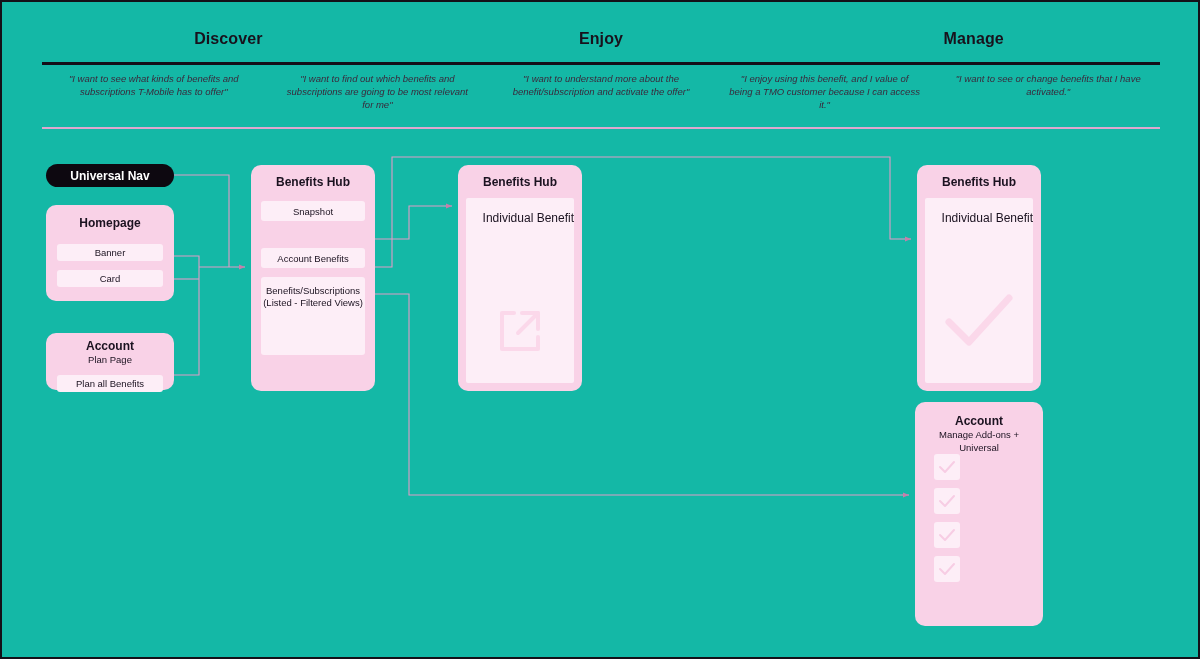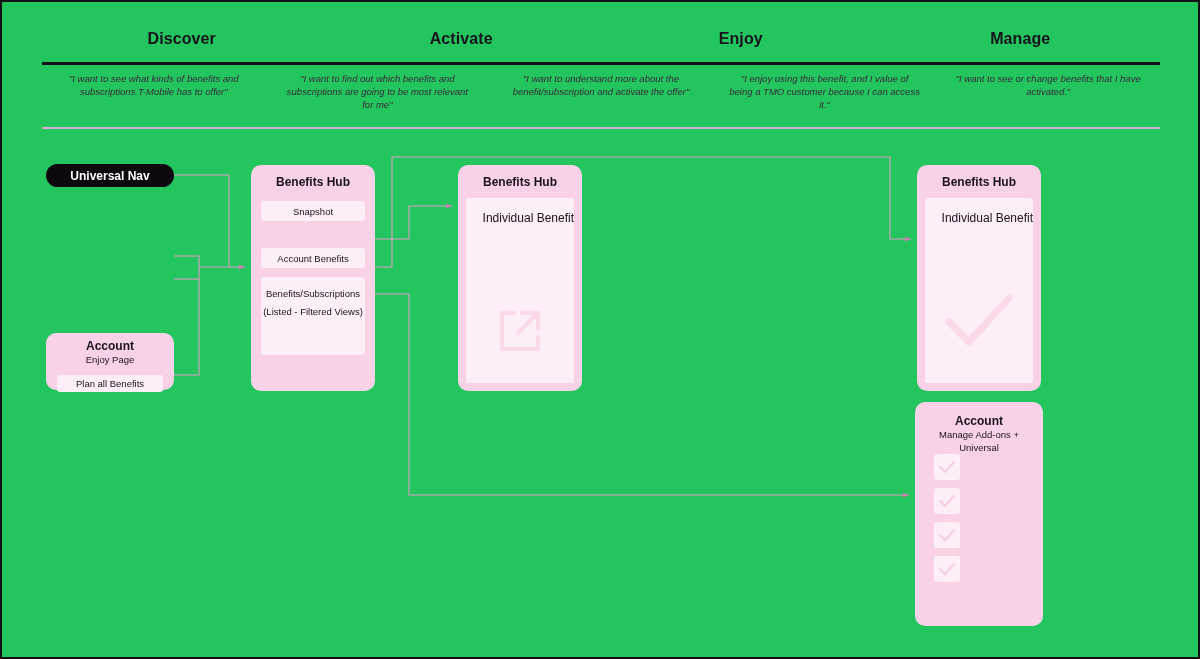--- a/index.html
+++ b/index.html
@@ -8,21 +8,21 @@
     padding: 0;
     background: #ffffff;
   }
   body {
     font-family: "Liberation Sans", "DejaVu Sans", sans-serif;
   }
   .canvas {
     position: relative;
     width: 1200px;
     height: 659px;
-    background: #22c55e;
+    background: #14b8a6;
     box-sizing: border-box;
     border: 2px solid #141018;
     overflow: hidden;
   }
 
   
   .phase-header {
     position: absolute;
     left: 40px;
     top: 26px;
@@ -163,21 +163,21 @@
     padding: 11px 10px 0 10px;
   }
   .card-hub-explore .chip { height: 20px; }
   .card-hub-explore .node-title { margin-bottom: 12px; }
   .chip-snapshot { margin-bottom: 27px; }
   .chip-manage { margin-bottom: 9px; }
   .chip-listed {
     height: 78px !important;
     align-items: flex-start;
     padding-top: 8px;
-    line-height: 18px;
+    line-height: 12px;
   }
 
   
   .card-hub-activate {
     left: 456px;
     top: 163px;
     width: 124px;
     height: 226px;
     padding: 11px 0 0 0;
     background: #f9d2e7;
@@ -260,23 +260,20 @@
 <body>
 
 <div class="canvas">
 
   <div class="phase-header">
     <div class="phase-row">
       <div class="phase-col">
         <div class="phase-title">Discover</div>
       </div>
       <div class="phase-col">
-        <div class="phase-title">Activate</div>
-      </div>
-      <div class="phase-col">
         <div class="phase-title">Enjoy</div>
       </div>
       <div class="phase-col">
         <div class="phase-title">Manage</div>
       </div>
     </div>
   </div>
 
   <div class="rule-dark"></div>
 
@@ -313,24 +310,29 @@
       <path d="M359,265 L390,265 L390,155 L888,155 L888,237 L909,237" marker-end="url(#arrow)"></path>
 
       <path d="M359,292 L407,292 L407,493 L907,493" marker-end="url(#arrow)"></path>
     </g>
   </svg>
 
   <div class="pill-nav">
     <span>Universal Nav</span>
   </div>
 
+  <div class="node card-homepage">
+    <div class="node-title">Homepage</div>
+    <div class="chip">Banner</div>
+    <div class="chip">Card</div>
+  </div>
 
   <div class="node card-account-plan">
     <div class="node-title">Account</div>
-    <div class="node-sub">Enjoy Page</div>
+    <div class="node-sub">Plan Page</div>
     <div class="chip">Plan all Benefits</div>
   </div>
 
   <div class="node card-hub-explore">
     <div class="node-title">Benefits Hub</div>
     <div class="chip chip-snapshot">Snapshot</div>
     <div class="chip chip-manage">Account Benefits</div>
     <div class="chip chip-listed">Benefits/Subscriptions (Listed - Filtered Views)</div>
   </div>
 

